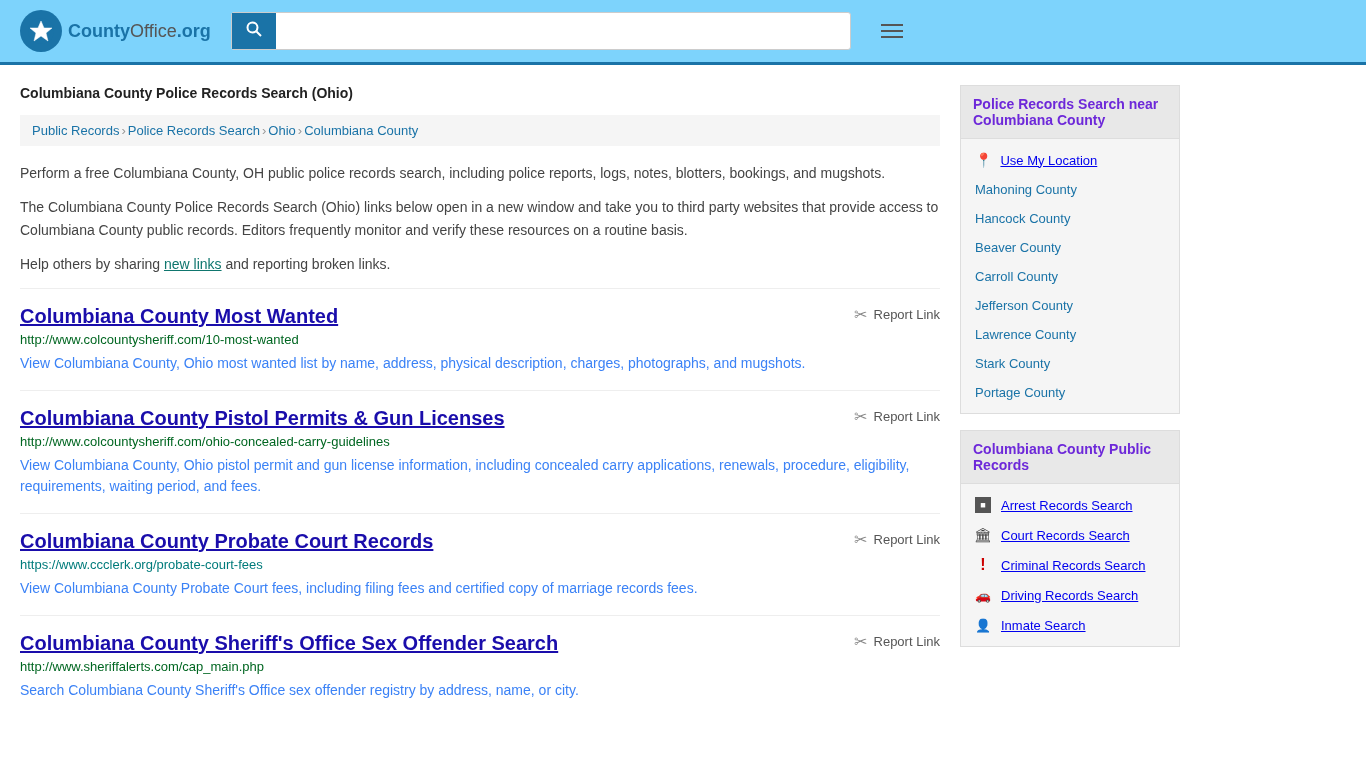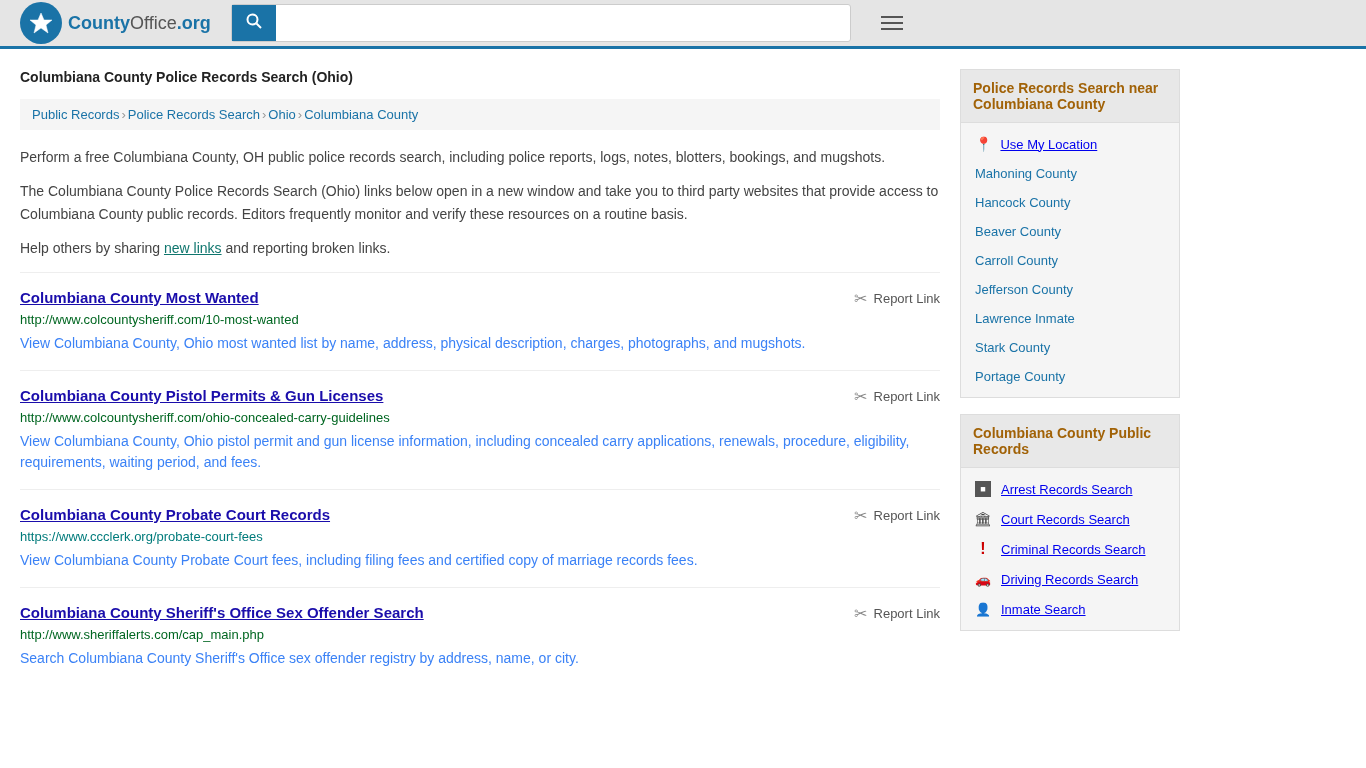--- a/index.html
+++ b/index.html
@@ -1,22 +1,22 @@
 <!DOCTYPE html>
 <html><head>
   <meta charset="utf-8">
   <style>
     * { box-sizing: border-box; margin: 0; padding: 0; }
     body { font-family: Arial, sans-serif; font-size: 14px; color: #333; background: #fff; }
 
     
     #header {
-      background: #e5e5e5;
+      background: #7dd3fc;
       border-bottom: 3px solid #1a73a7;
-      padding: 2px 20px;
+      padding: 10px 20px;
       display: flex;
       align-items: center;
       gap: 20px;
     }
     #logo-area {
       display: flex;
       align-items: center;
       gap: 6px;
       text-decoration: none;
     }
@@ -125,21 +125,21 @@
       border-top: 1px solid #eee;
       padding: 16px 0;
     }
     .result-header {
       display: flex;
       justify-content: space-between;
       align-items: flex-start;
       margin-bottom: 4px;
     }
     .result-title {
-      font-size: 15px;
+      font-size: 20px;
       font-weight: bold;
       color: #1a0dab;
       text-decoration: underline;
       cursor: pointer;
     }
     .report-link {
       display: flex;
       align-items: center;
       gap: 6px;
       font-size: 13px;
@@ -172,21 +172,21 @@
     .sidebar-section {
       background: #f5f5f5;
       border: 1px solid #ddd;
       margin-bottom: 16px;
     }
     .sidebar-section-title {
       background: #e8e8e8;
       padding: 10px 12px;
       font-size: 14px;
       font-weight: bold;
-      color: #a16207;
+      color: #6d28d9;
       border-bottom: 1px solid #ddd;
     }
     .sidebar-items {
       padding: 6px 0;
     }
     .sidebar-item {
       padding: 7px 14px;
       font-size: 13px;
     }
     .sidebar-item a {
@@ -344,21 +344,21 @@
         <div class="sidebar-item">
           <a href="#">Beaver County</a>
         </div>
         <div class="sidebar-item">
           <a href="#">Carroll County</a>
         </div>
         <div class="sidebar-item">
           <a href="#">Jefferson County</a>
         </div>
         <div class="sidebar-item">
-          <a href="#">Lawrence Inmate</a>
+          <a href="#">Lawrence County</a>
         </div>
         <div class="sidebar-item">
           <a href="#">Stark County</a>
         </div>
         <div class="sidebar-item">
           <a href="#">Portage County</a>
         </div>
       </div>
     </div>
 

